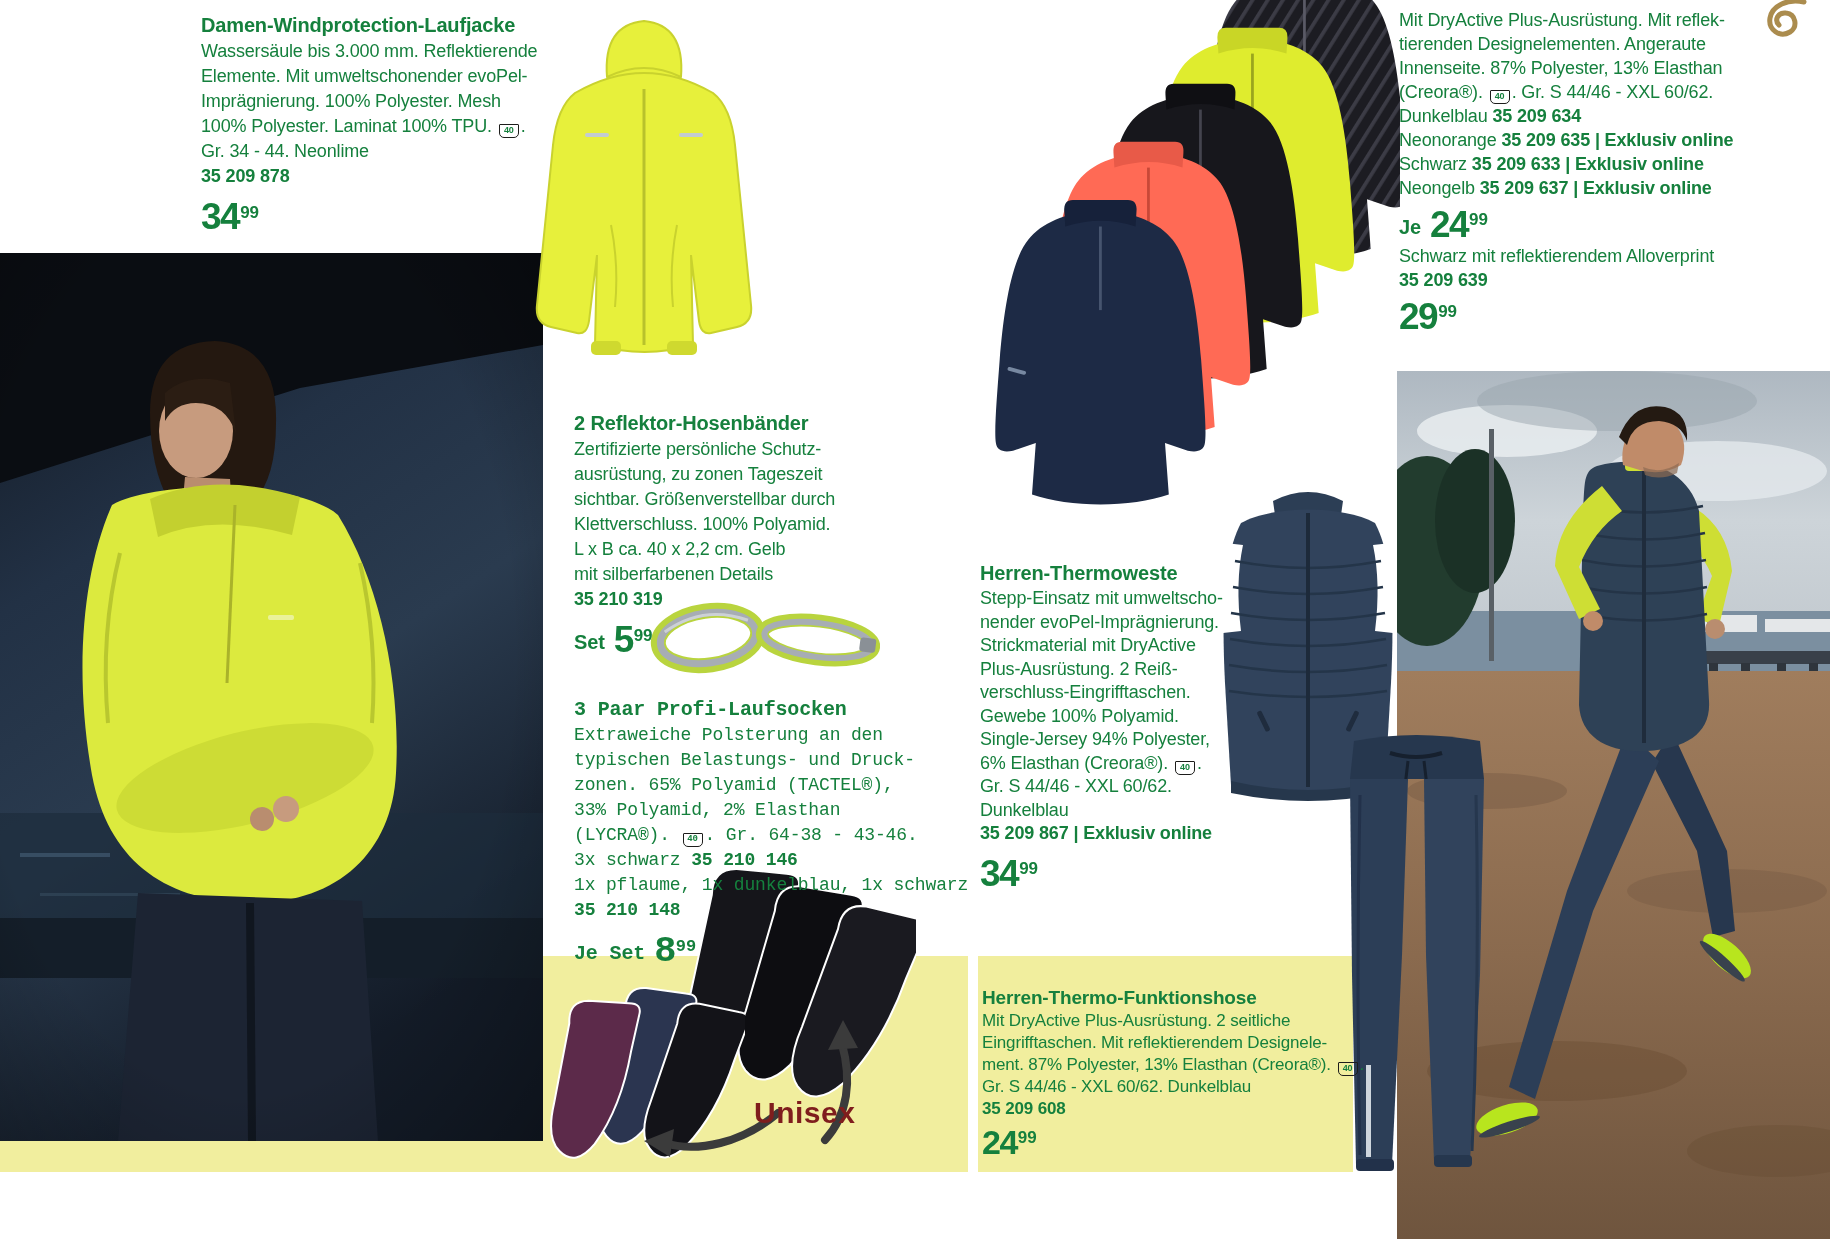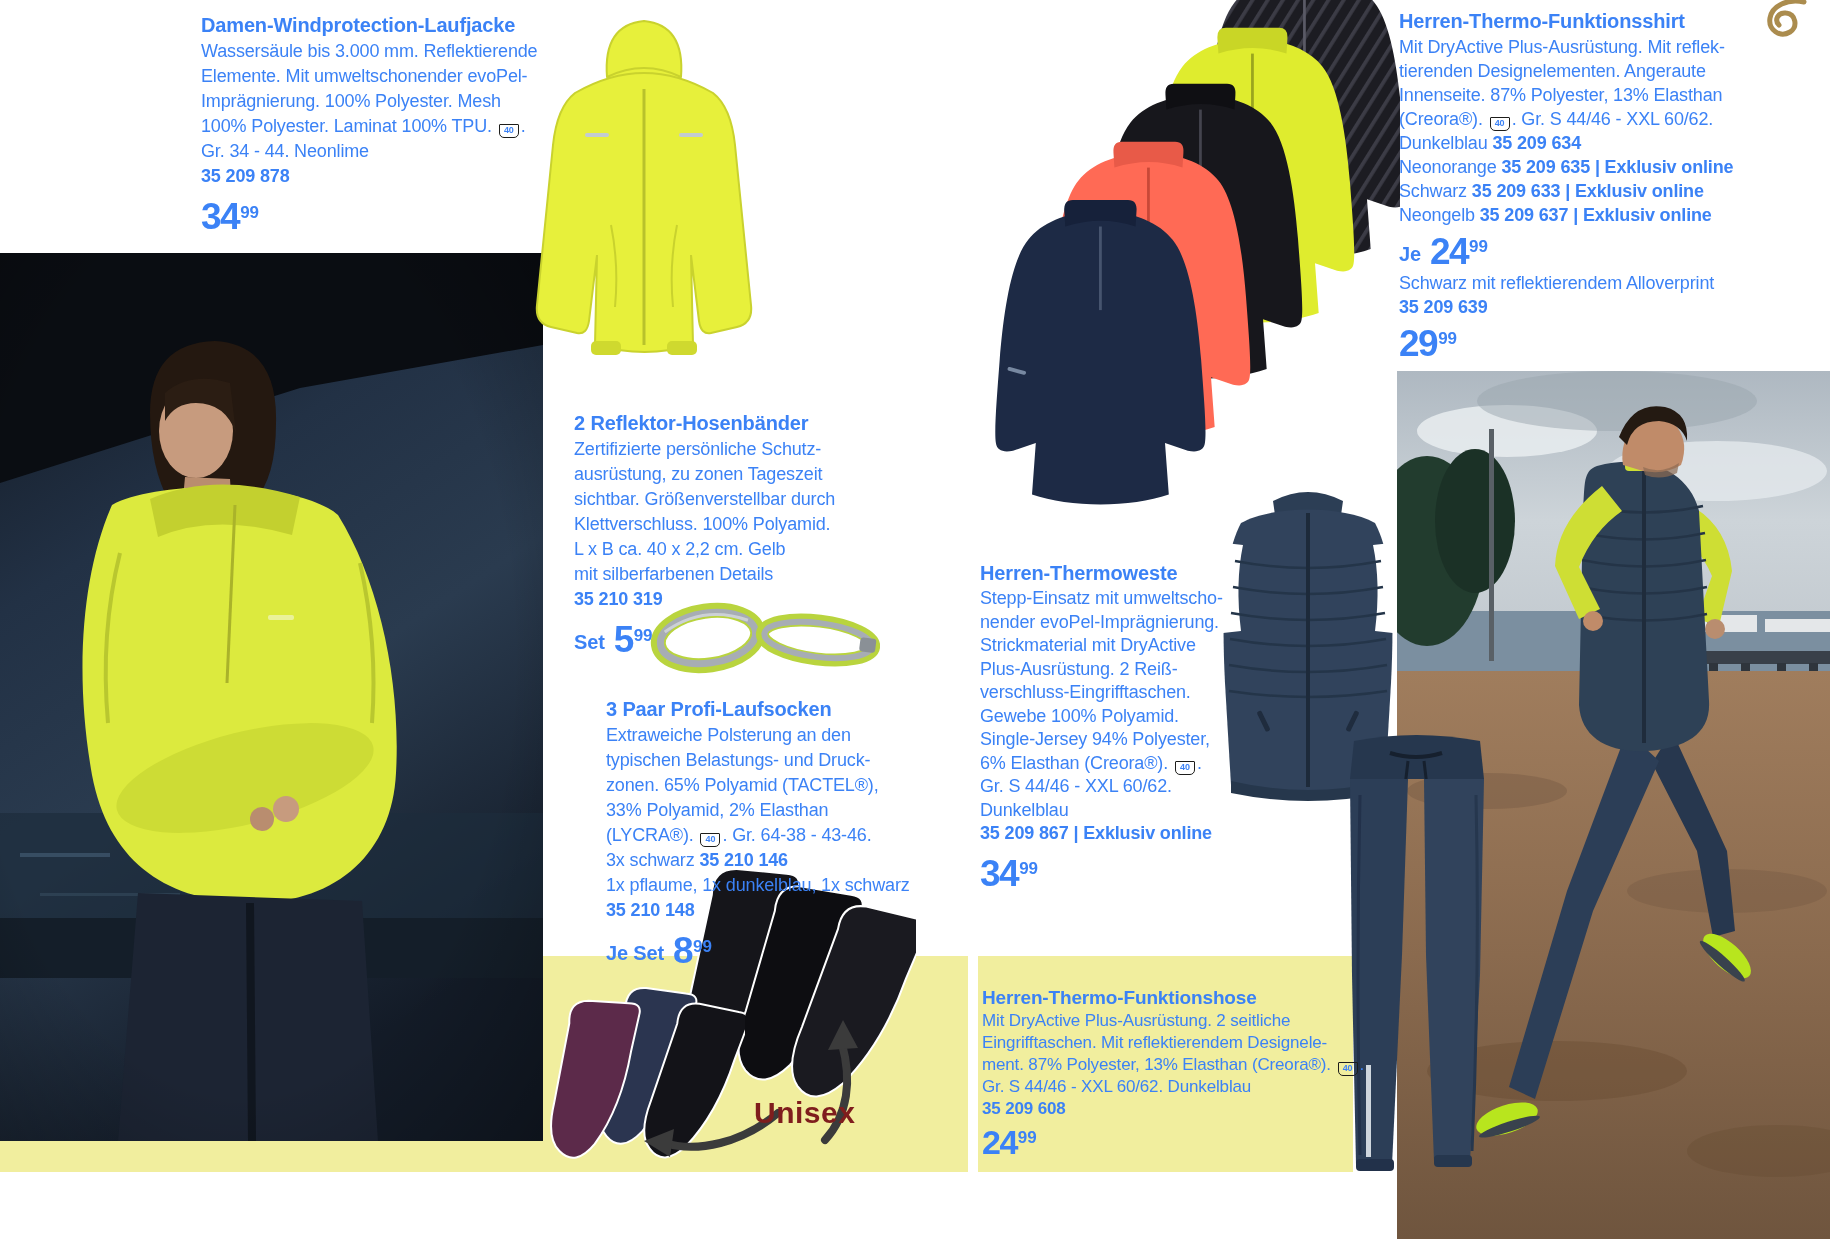--- a/index.html
+++ b/index.html
@@ -1,20 +1,20 @@
 <!DOCTYPE html>
 <html><head>
 <meta charset="utf-8">
 <style>
   html,body{margin:0;padding:0;}
   body{width:1830px;height:1239px;position:relative;overflow:hidden;background:#ffffff;
        font-family:"Liberation Sans",sans-serif;color:#1d1d1b;}
   .abs{position:absolute;}
   
-  .tb{position:absolute;color:#3b82f6;font-size:18px;line-height:25px;letter-spacing:-0.15px;z-index:30;}
+  .tb{position:absolute;color:#15803d;font-size:18px;line-height:25px;letter-spacing:-0.15px;z-index:30;}
   .tb .ttl{font-size:20px;font-weight:bold;line-height:27px;white-space:nowrap;}
   .tl{white-space:nowrap;}
   .b{font-weight:bold;}
   .price{display:flex;align-items:flex-start;margin-top:9px;font-weight:bold;}
   .price .pfx{font-size:20px;margin:9px 9px 0 0;}
   .price .int{font-size:37px;line-height:38px;letter-spacing:-1.5px;}
   .price .cts{font-size:17px;margin-top:2px;margin-left:1px;}
   .tight{font-size:17px;line-height:22px;}
   .tight .ttl{font-size:19px;line-height:24px;}
   .tight .price{margin-top:5px;}
@@ -329,21 +329,21 @@
       <div class="tl"><span>mit silberfarbenen Details</span></div>
       <div class="tl"><span class="b">35 210 319</span></div>
     </div>
   <div class="price">
     <span class="pfx">Set</span>
       <span class="int">5</span>
       <span class="cts">99</span>
   </div>
 </div>
 
-<div class="tb" style="left:606px;top:696px;width:290px;">
+<div class="tb" style="left:574px;top:696px;width:290px;font-family:Liberation Mono, monospace;">
   <div class="ttl">3 Paar Profi-Laufsocken</div>
   <div>
       <div class="tl"><span>Extraweiche Polsterung an den</span></div>
       <div class="tl"><span>typischen Belastungs- und Druck-</span></div>
       <div class="tl"><span>zonen. 65% Polyamid (TACTEL®),</span></div>
       <div class="tl"><span>33% Polyamid, 2% Elasthan</span></div>
       <div class="tl"><span>(LYCRA®). </span><span class="care">40</span><span>. Gr. 64-38 - 43-46.</span></div>
       <div class="tl"><span>3x schwarz </span><span class="b">35 210 146</span></div>
       <div class="tl"><span>1x pflaume, 1x dunkelblau, 1x schwarz</span></div>
       <div class="tl"><span class="b">35 210 148</span></div>
@@ -370,21 +370,20 @@
       <div class="tl"><span>Dunkelblau</span></div>
       <div class="tl"><span class="b">35 209 867 | Exklusiv online</span></div>
     </div>
   <div class="price">
     <span class="int">34</span>
       <span class="cts">99</span>
   </div>
 </div>
 
 <div class="tb" style="left:1399px;top:8px;width:370px;line-height:24px;">
-  <div class="ttl">Herren-Thermo-Funktionsshirt</div>
   <div>
       <div class="tl"><span>Mit DryActive Plus-Ausrüstung. Mit reflek-</span></div>
       <div class="tl"><span>tierenden Designelementen. Angeraute</span></div>
       <div class="tl"><span>Innenseite. 87% Polyester, 13% Elasthan</span></div>
       <div class="tl"><span>(Creora®). </span><span class="care">40</span><span>. Gr. S 44/46 - XXL 60/62.</span></div>
       <div class="tl"><span>Dunkelblau </span><span class="b">35 209 634</span></div>
       <div class="tl"><span>Neonorange </span><span class="b">35 209 635 | Exklusiv online</span></div>
       <div class="tl"><span>Schwarz </span><span class="b">35 209 633 | Exklusiv online</span></div>
       <div class="tl"><span>Neongelb </span><span class="b">35 209 637 | Exklusiv online</span></div>
     </div>

